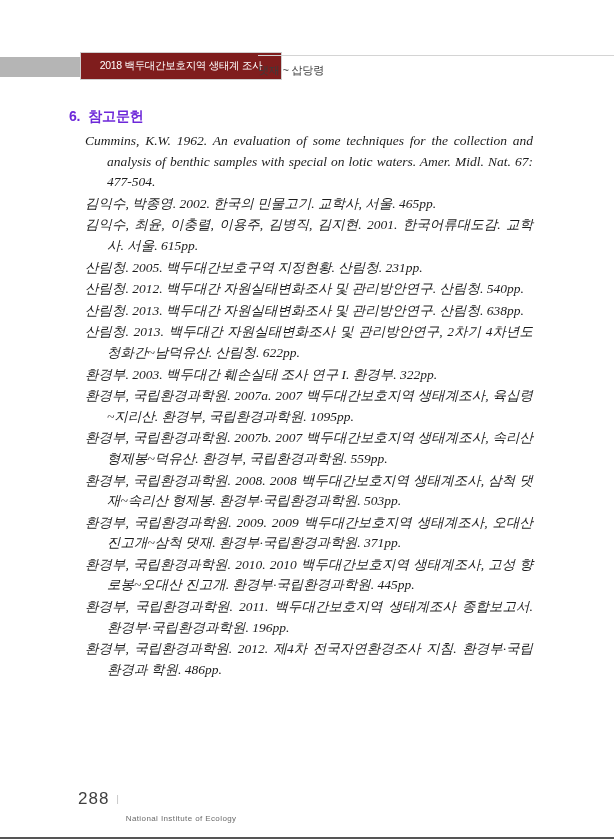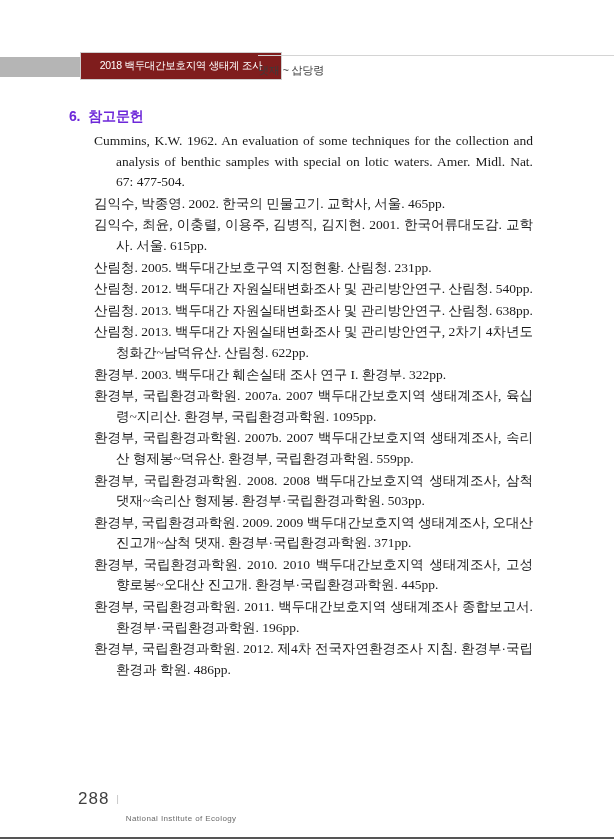--- a/index.html
+++ b/index.html
@@ -59,24 +59,25 @@
   
   .reference-list {
     position: absolute; left: 81px; top: 131px;
     width: 452px;
     font-size: 13.5px;
     line-height: 20.6px;
     color: #1c1c1c;
     text-align: justify;
   }
   .reference-list p.ref {
-    margin: 0 0 1px 13px;
+    margin: 0 0 1px 4px;
     text-indent: -22px;
     padding-left: 22px;
     word-break: normal;
+    font-style: italic;
   }
 
   
   .page-footer {
     position: absolute; left: 78px; top: 774px;
     display: flex; align-items: center;
     font-family: "Liberation Sans", "DejaVu Sans", sans-serif;
   }
   .page-number {
     font-size: 17px; color: #3f3f3f; letter-spacing: 1px;

